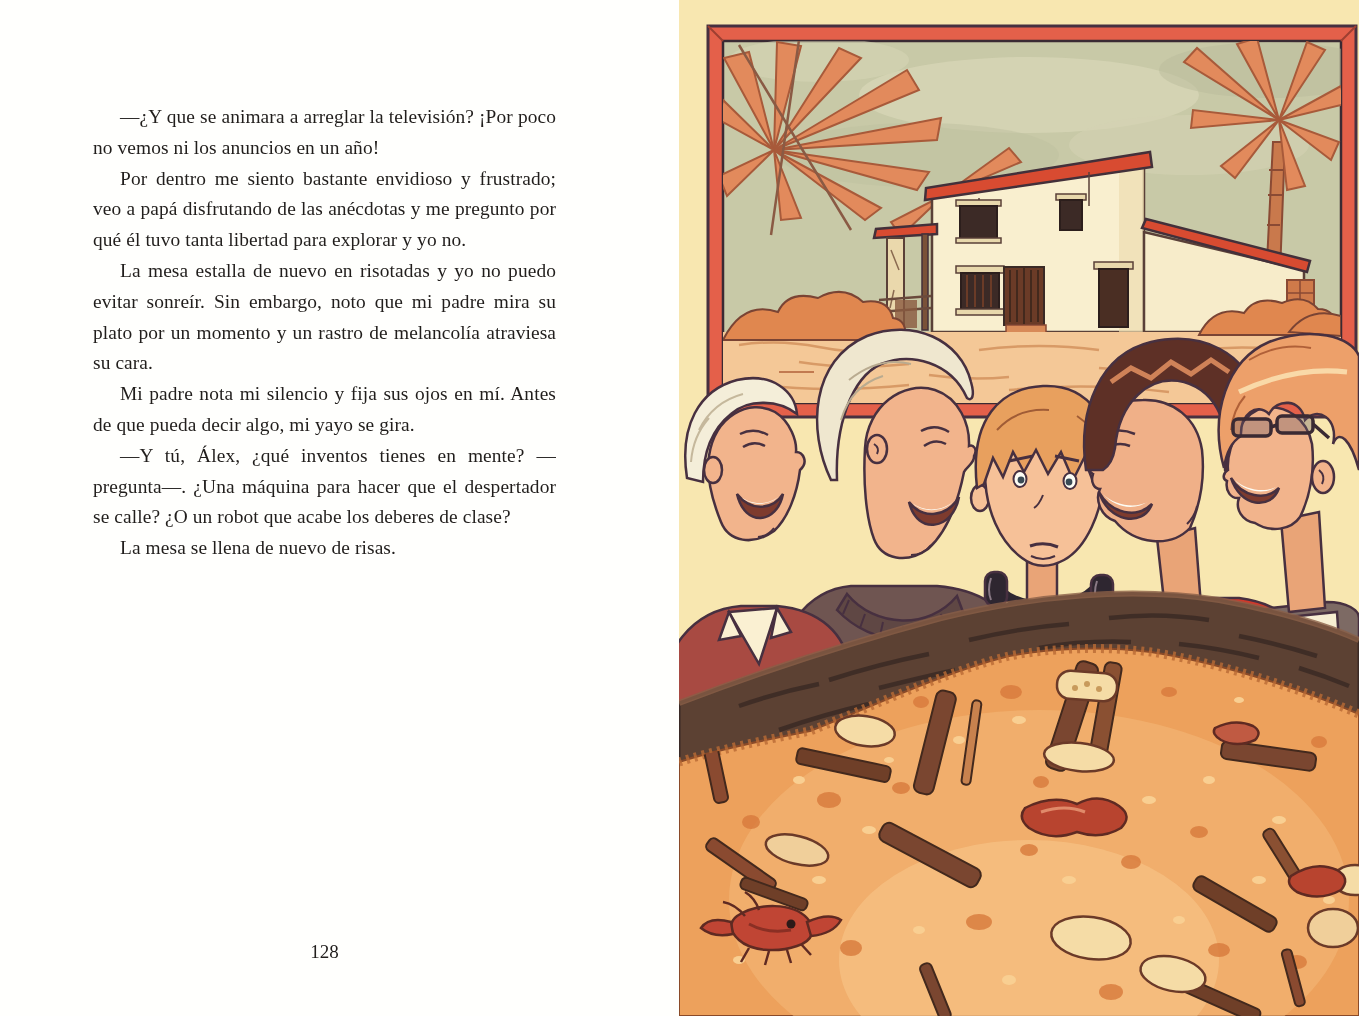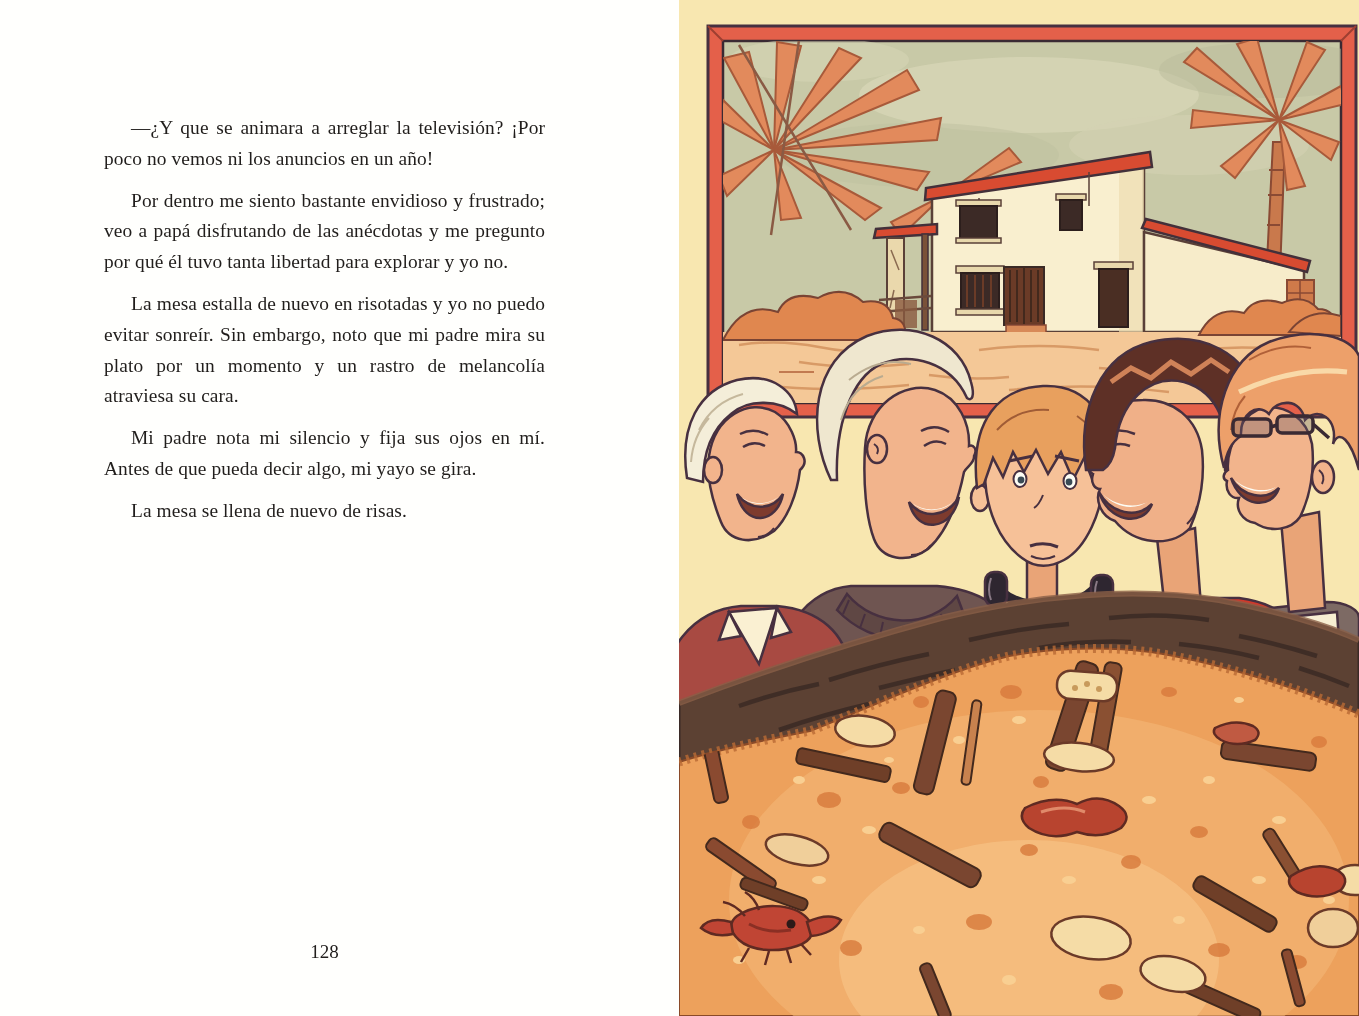--- a/index.html
+++ b/index.html
@@ -3,37 +3,38 @@
 <meta charset="utf-8">
 <style>
   html,body{margin:0;padding:0;}
   body{width:1359px;height:1016px;background:#ffffff;overflow:hidden;
        font-family:"Liberation Serif", serif;}
   .spread{position:relative;width:1359px;height:1016px;}
   .left-page{position:absolute;left:0;top:0;width:679px;height:1016px;background:#fffffd;}
   .text-block{position:absolute;left:93px;top:102px;width:463px;
       font-size:19.4px;line-height:30.8px;color:#211e1c;text-align:justify;
       letter-spacing:0.1px;}
-  .text-block p{margin:11px;text-indent:27px;}
+  .text-block p{margin:0;text-indent:27px;}
   .page-number{position:absolute;left:93px;top:941px;width:463px;text-align:center;
       font-size:19px;color:#211e1c;}
   .right-page{position:absolute;left:679px;top:0;width:680px;height:1016px;background:#f8e7b0;}
   svg{display:block;}
 </style>
 </head>
 <body>
 
 <div class="spread">
 
   <div class="left-page">
     <div class="text-block">
       <p>—¿Y que se animara a arreglar la televisión? ¡Por poco no vemos ni los anuncios en un año!</p>
       <p>Por dentro me siento bastante envidioso y frustrado; veo a papá disfrutando de las anécdotas y me pregunto por qué él tuvo tanta libertad para explorar y yo no.</p>
       <p>La mesa estalla de nuevo en risotadas y yo no puedo evitar sonreír. Sin embargo, noto que mi padre mira su plato por un momento y un rastro de melancolía atraviesa su cara.</p>
       <p>Mi padre nota mi silencio y fija sus ojos en mí. Antes de que pueda decir algo, mi yayo se gira.</p>
+      <p>—Y tú, Álex, ¿qué inventos tienes en mente? —pregunta—. ¿Una máquina para hacer que el despertador se calle? ¿O un robot que acabe los deberes de clase?</p>
       <p>La mesa se llena de nuevo de risas.</p>
     </div>
     <div class="page-number">128</div>
   </div>
 
   <div class="right-page">
   <svg width="680" height="1016" viewBox="0 0 680 1016">
     <defs>
       <clipPath id="pic">
             <rect x="44" y="41" width="618" height="362"></rect>

